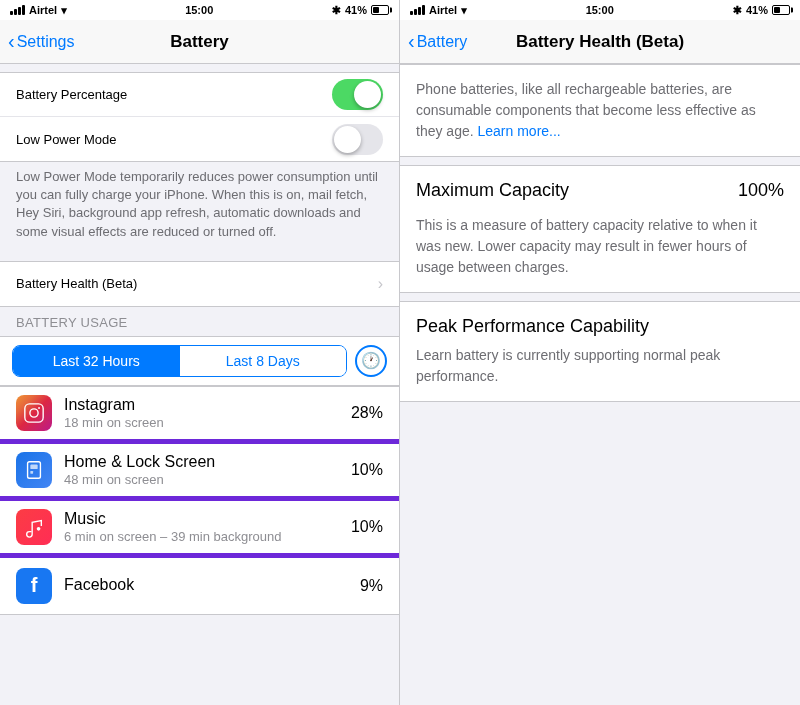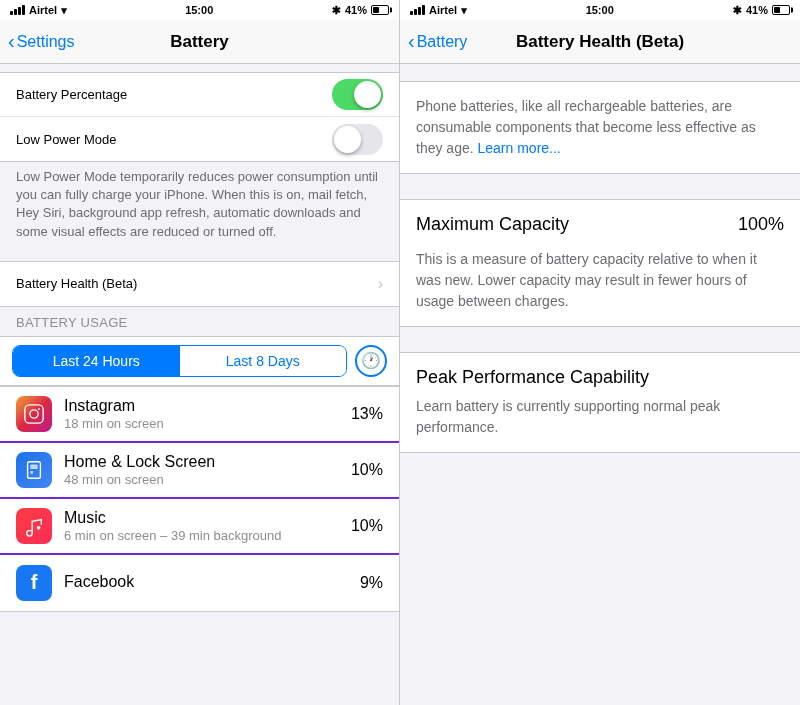--- a/index.html
+++ b/index.html
@@ -225,21 +225,21 @@
       font-size: 16px;
       flex-shrink: 0;
     }
 
     
     .app-row {
       display: flex;
       align-items: center;
       padding: 8px 16px;
       background: #fff;
-      border-bottom: 2px solid #6d28d9;
+      border-bottom: 5px solid #6d28d9;
       min-height: 56px;
     }
     .app-row:last-child { border-bottom: none; }
     .app-icon {
       width: 36px;
       height: 36px;
       border-radius: 8px;
       margin-right: 12px;
       flex-shrink: 0;
       display: flex;
@@ -266,21 +266,21 @@
     .app-percent {
       font-size: 16px;
       color: #000;
     }
 
     
     .right-section {
       background: #fff;
       border-top: 1px solid #c8c8cc;
       border-bottom: 1px solid #c8c8cc;
-      margin: 17px 0 8px 0;
+      margin: 0 0 8px 0;
       padding: 14px 16px;
     }
     .right-section-text {
       font-size: 14px;
       color: #6d6d72;
       line-height: 1.5;
     }
     .right-section-text a {
       color: #007aff;
       text-decoration: none;
@@ -409,41 +409,41 @@
       <div class="settings-row">
         <span class="settings-row-label">Battery Health (Beta)</span>
         <span class="chevron">›</span>
       </div>
     </div>
 
     <div class="section-header">BATTERY USAGE</div>
 
     <div class="time-tabs-row">
       <div class="time-tabs">
-        <div class="time-tab active">Last 24 Hours</div>
+        <div class="time-tab active">Last 32 Hours</div>
         <div class="time-tab inactive">Last 8 Days</div>
       </div>
       <div class="clock-icon">🕐</div>
     </div>
 
     <div class="settings-card">
 
       <div class="app-row">
         <div class="app-icon instagram">
           <svg width="22" height="22" viewBox="0 0 24 24" fill="white">
             <rect x="2" y="2" width="20" height="20" rx="5" ry="5" fill="none" stroke="white" stroke-width="1.5"></rect>
             <circle cx="12" cy="12" r="4.5" fill="none" stroke="white" stroke-width="1.5"></circle>
             <circle cx="17.5" cy="6.5" r="1" fill="white"></circle>
           </svg>
         </div>
         <div class="app-info">
           <div class="app-name">Instagram</div>
           <div class="app-time">18 min on screen</div>
         </div>
-        <span class="app-percent">13%</span>
+        <span class="app-percent">28%</span>
       </div>
 
       <div class="app-row">
         <div class="app-icon homescreen">
           <svg width="22" height="22" viewBox="0 0 24 24" fill="white">
             <rect x="5" y="3" width="14" height="18" rx="2" fill="none" stroke="white" stroke-width="1.5"></rect>
             <rect x="8" y="6" width="8" height="5" rx="1" fill="white" opacity="0.7"></rect>
             <rect x="8" y="13" width="3" height="3" rx="0.5" fill="white" opacity="0.7"></rect>
           </svg>
         </div>

